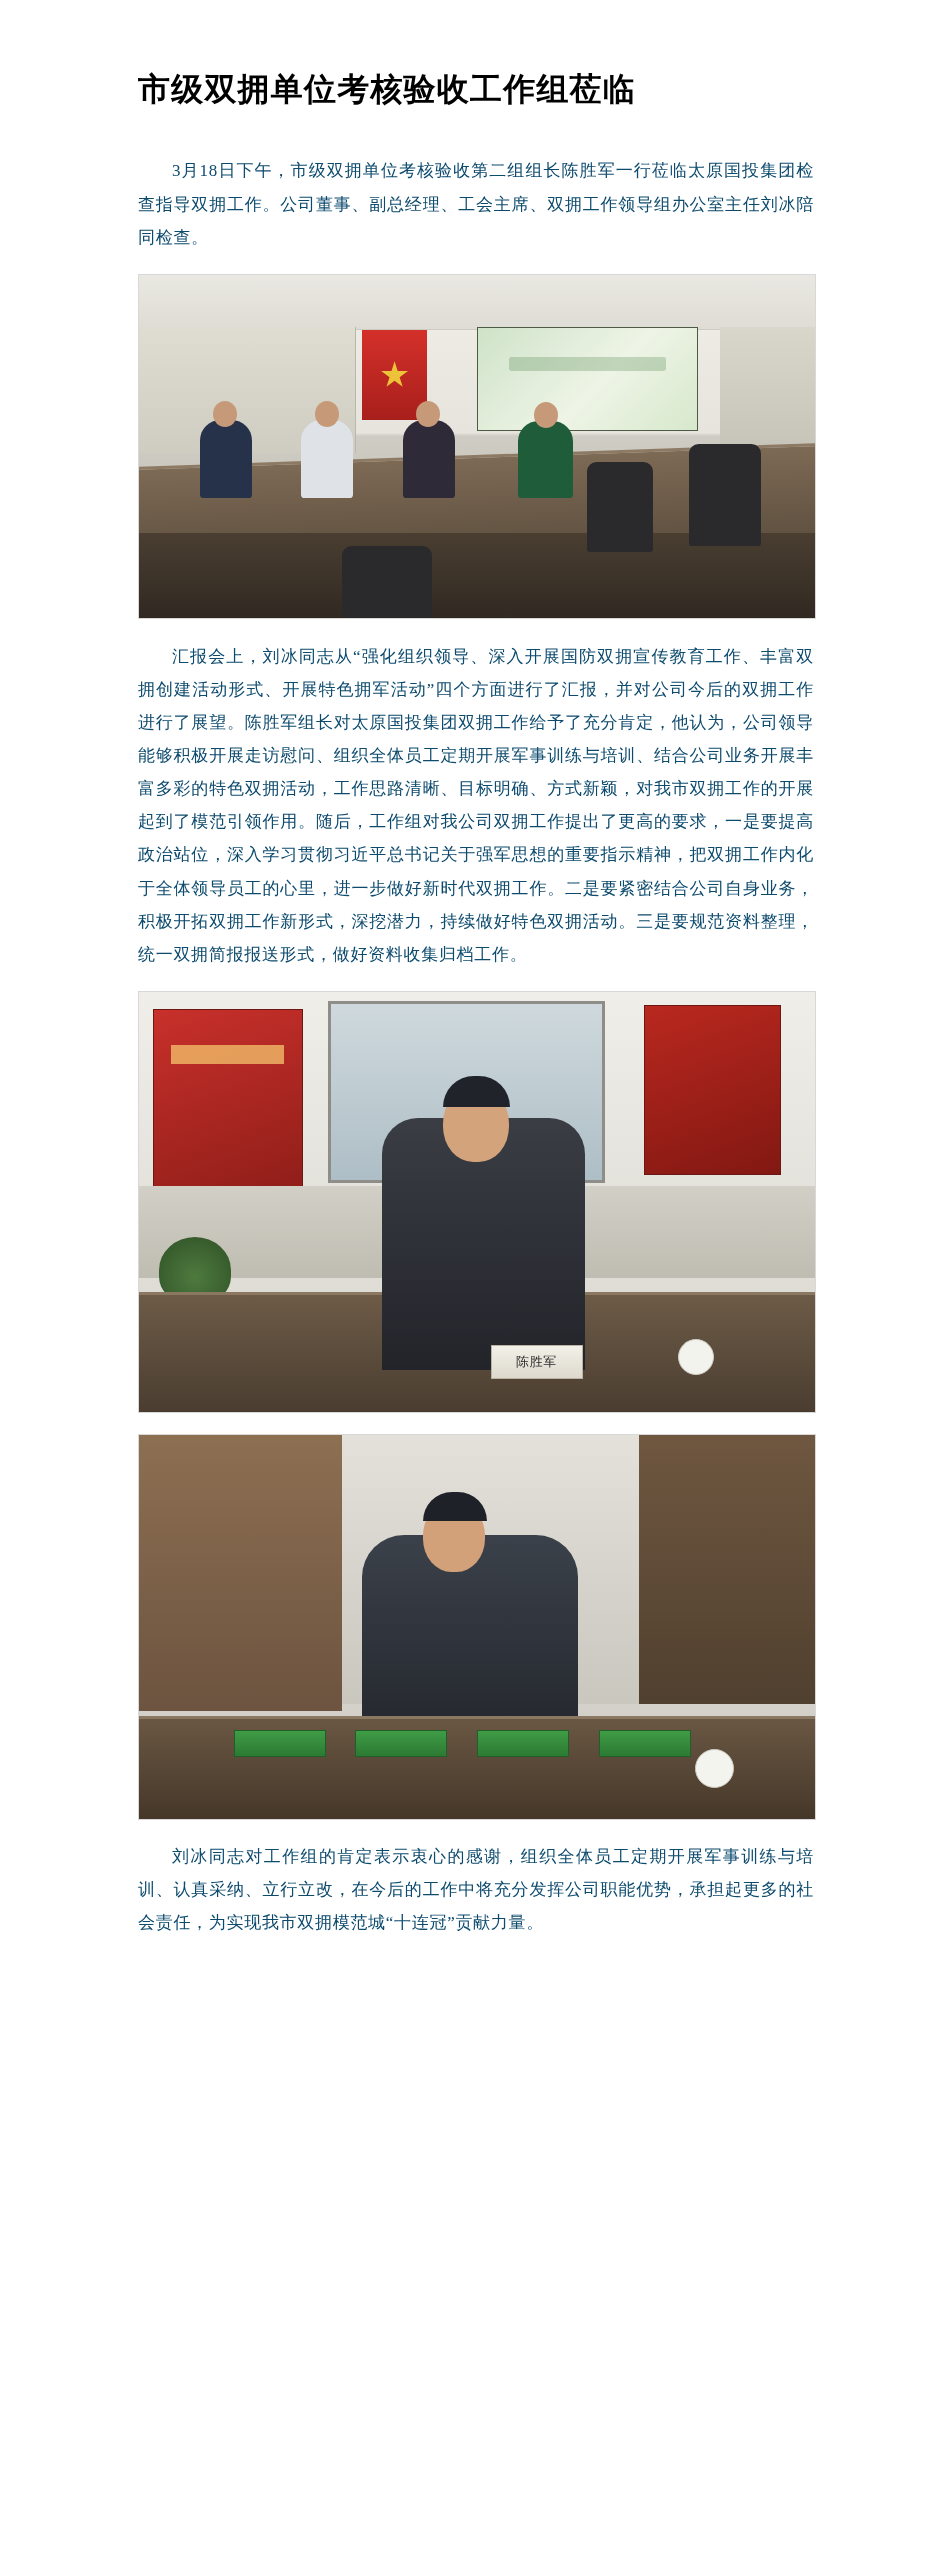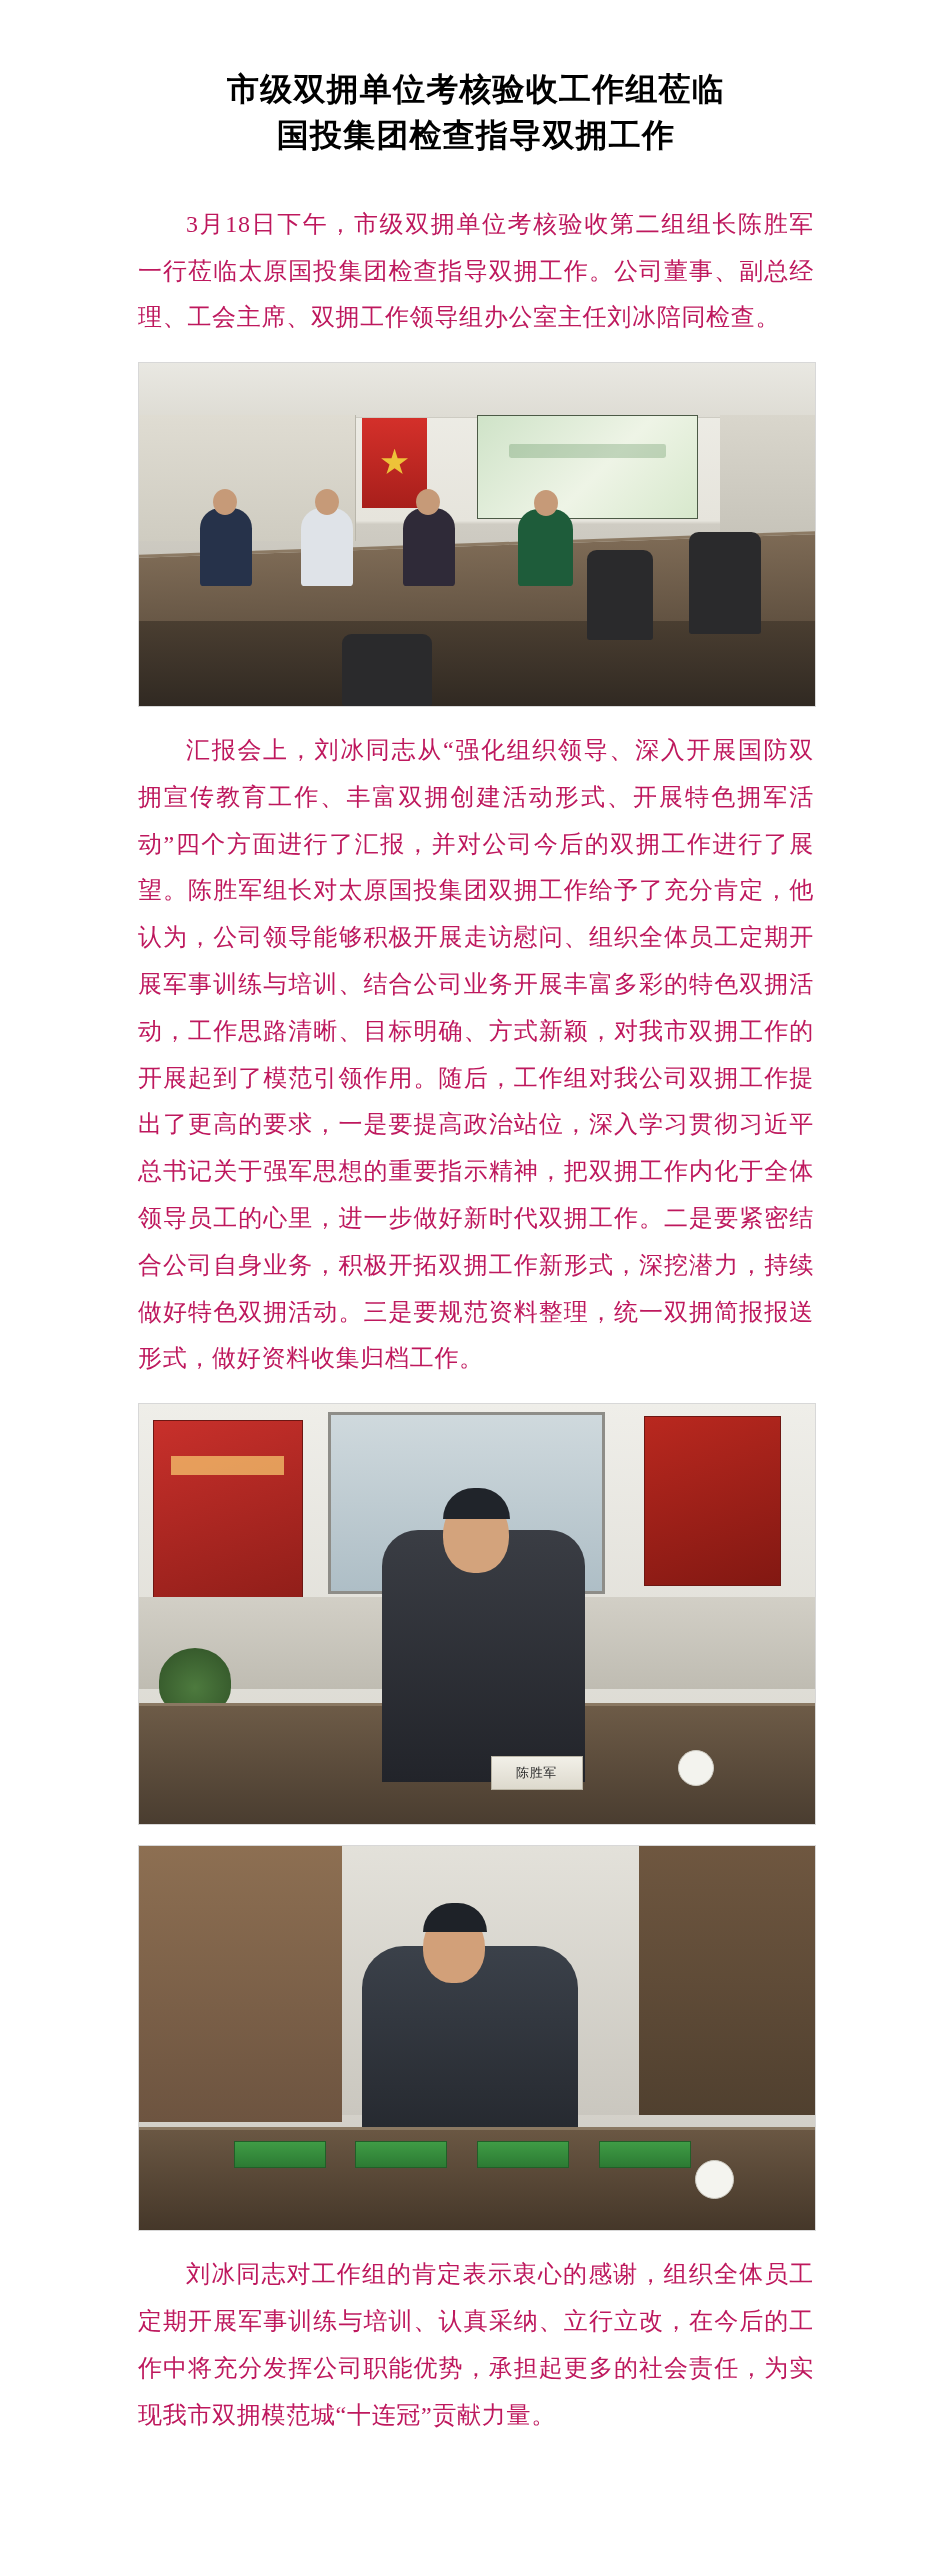--- a/index.html
+++ b/index.html
@@ -14,40 +14,40 @@
   .page {
     width: 952px;
     min-height: 2576px;
     margin: 0 auto;
     background: #ffffff;
     box-sizing: border-box;
     padding: 66px 138px 36px 138px;
     position: relative;
   }
   .title-block {
-    text-align: center;
+    text-align: left;
     margin-bottom: 42px;
   }
   .title-line {
     font-size: 32px;
     font-weight: bold;
     line-height: 1.45;
     letter-spacing: 1.2px;
     color: #000;
     font-family: "Liberation Serif", "DejaVu Serif", serif;
   }
   .para {
-    font-size: 24px;
+    font-size: 17px;
     line-height: 1.95;
     text-align: justify;
     text-justify: inter-ideograph;
     text-indent: 2em;
     margin: 0 0 2.4px 0;
     letter-spacing: 0.7px;
-    color: #be185d;
+    color: #0c4a6e;
   }
   .figure {
     margin: 20.4px 0 20.4px 0;
     display: block;
   }
   .photo {
     width: 100%;
     display: block;
     border: 0.6px solid #d8d8d8;
     position: relative;
@@ -223,21 +223,20 @@
     background:#f4f4ef; border-radius:50%; border:1.2px solid #cdcbc2;
   }
 </style>
 </head>
 <body>
 
 <div class="page">
 
   <div class="title-block">
     <div class="title-line">市级双拥单位考核验收工作组莅临</div>
-    <div class="title-line">国投集团检查指导双拥工作</div>
   </div>
 
   <p class="para">3月18日下午，市级双拥单位考核验收第二组组长陈胜军一行莅临太原国投集团检查指导双拥工作。公司董事、副总经理、工会主席、双拥工作领导组办公室主任刘冰陪同检查。</p>
 
   <div class="figure">
     <div class="photo photo-1">
       <div class="p1-bg"></div>
       <div class="p1-ceiling"></div>
       <div class="p1-wallL"></div>
       <div class="p1-wallR"></div>

